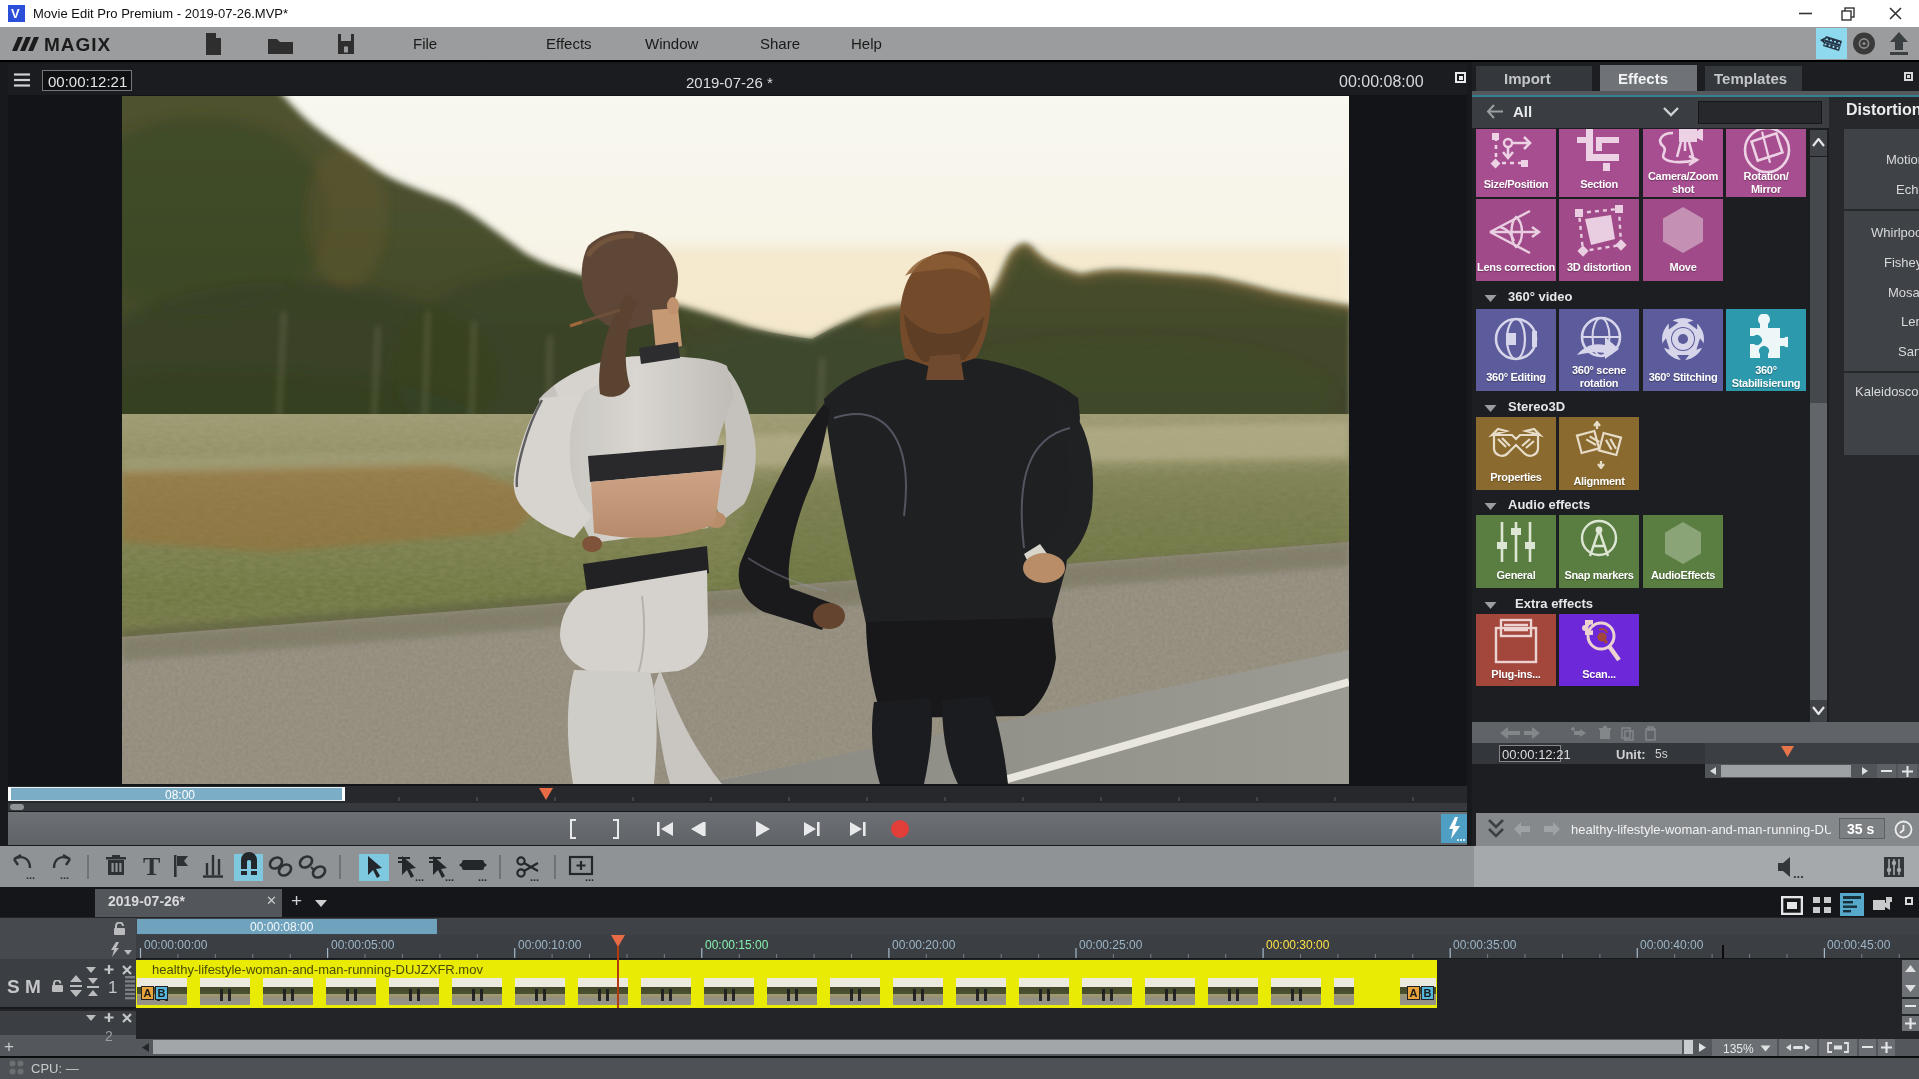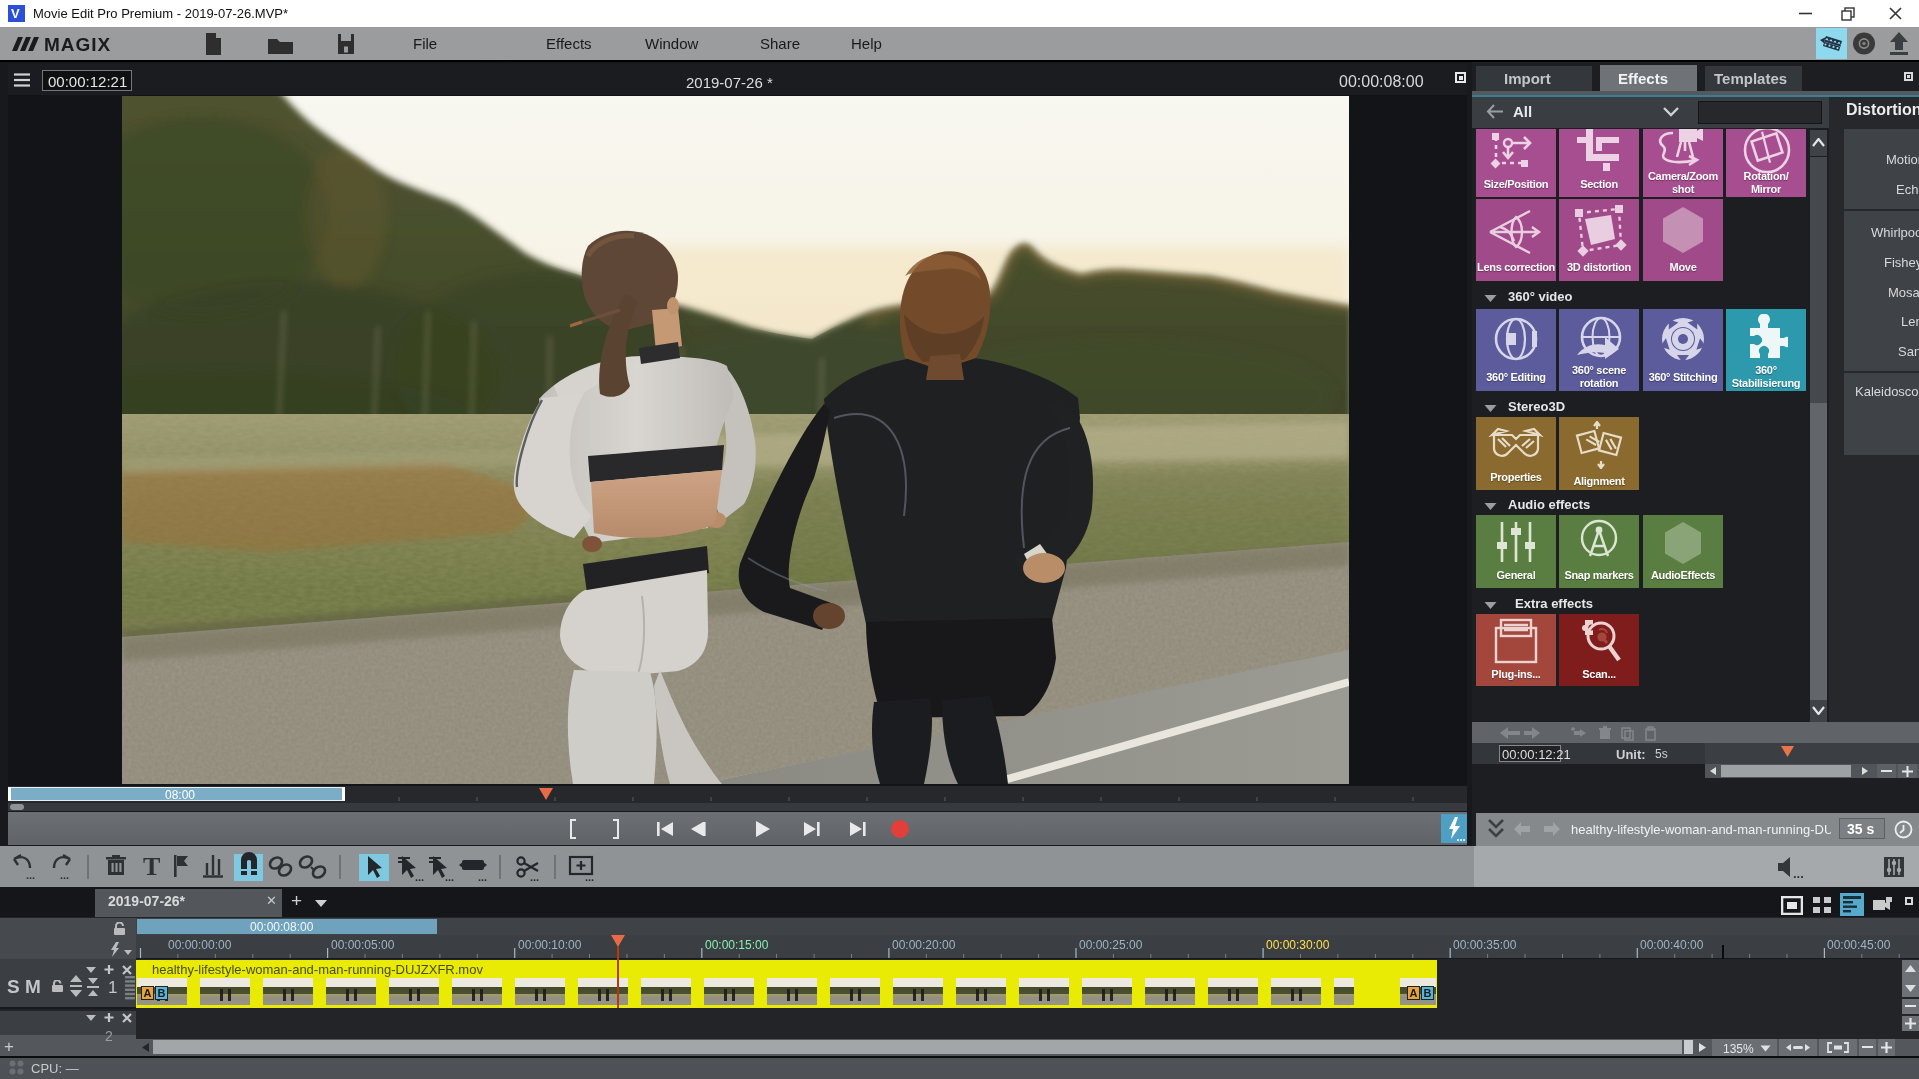--- a/index.html
+++ b/index.html
@@ -410,21 +410,21 @@
         <line x1="1501.3" y1="13" x2="1501.3" y2="23" stroke="#a5b9ca" stroke-width="1.2"></line>
         <line x1="1538.7" y1="19" x2="1538.7" y2="23" stroke="#768086" stroke-width="1"></line>
         <line x1="1576.1" y1="19" x2="1576.1" y2="23" stroke="#768086" stroke-width="1"></line>
         <line x1="1613.6" y1="19" x2="1613.6" y2="23" stroke="#768086" stroke-width="1"></line>
         <line x1="1651.0" y1="19" x2="1651.0" y2="23" stroke="#768086" stroke-width="1"></line>
         <line x1="1688.4" y1="13" x2="1688.4" y2="23" stroke="#a5b9ca" stroke-width="1.2"></line>
         <line x1="1725.8" y1="19" x2="1725.8" y2="23" stroke="#768086" stroke-width="1"></line>
         <line x1="1763.2" y1="19" x2="1763.2" y2="23" stroke="#768086" stroke-width="1"></line>
   </g>
 </svg>
-<div class="lbl" style="left:144px;top:938px;font-size:12px;color:#9db4c6;margin-left:24px;">00:00:00:00</div>
+<div class="lbl" style="left:144px;top:938px;font-size:12px;color:#9db4c6;">00:00:00:00</div>
     <div class="lbl" style="left:331px;top:938px;font-size:12px;color:#9db4c6;">00:00:05:00</div>
     <div class="lbl" style="left:518px;top:938px;font-size:12px;color:#9db4c6;">00:00:10:00</div>
     <div class="lbl" style="left:705px;top:938px;font-size:12px;color:#86efac;">00:00:15:00</div>
     <div class="lbl" style="left:892px;top:938px;font-size:12px;color:#9db4c6;">00:00:20:00</div>
     <div class="lbl" style="left:1079px;top:938px;font-size:12px;color:#9db4c6;">00:00:25:00</div>
     <div class="lbl" style="left:1266px;top:938px;font-size:12px;color:#fde047;">00:00:30:00</div>
     <div class="lbl" style="left:1453px;top:938px;font-size:12px;color:#9db4c6;">00:00:35:00</div>
     <div class="lbl" style="left:1640px;top:938px;font-size:12px;color:#9db4c6;">00:00:40:00</div>
     <div class="lbl" style="left:1827px;top:938px;font-size:12px;color:#9db4c6;">00:00:45:00</div>
 <div class="abs" style="left:1722px;top:945px;width:2px;height:14px;background:#0a0a0a;"></div>
@@ -766,21 +766,21 @@
 <div class="tile" style="left:1476px;top:614px;height:72px;background:#a3463c;">
   <svg style="position:absolute;left:16px;top:4px;" width="48" height="46" viewBox="0 0 48 46">
     <g stroke="#ecd3d0" stroke-width="2.4" fill="none">
       <rect x="4" y="10" width="40" height="34"></rect>
       <rect x="9" y="2" width="30" height="16"></rect>
       <path d="M12 7 h24 M12 12 h24"></path>
     </g>
   </svg>
   <div class="lab" style="bottom:6px;">Plug-ins...</div>
 </div>
-<div class="tile" style="left:1559px;top:614px;height:72px;background:#7f1d1d;">
+<div class="tile" style="left:1559px;top:614px;height:72px;background:#6d28d9;">
   <svg style="position:absolute;left:16px;top:4px;" width="48" height="46" viewBox="0 0 48 46">
     <circle cx="26" cy="18" r="13" fill="none" stroke="#ecd3d0" stroke-width="3"></circle>
     <line x1="34" y1="28" x2="44" y2="42" stroke="#ecd3d0" stroke-width="4.4"></line>
     <path d="M10 2 h8 v5 a3 3 0 1 0 0 5 v5 h-8 v-4 a3 3 0 1 1 0 -6 Z" fill="#ecd3d0"></path>
     <path d="M24 12 a5 5 0 0 1 8 3" stroke="#a3463c" stroke-width="2" fill="none"></path>
     <circle cx="27" cy="19" r="4.6" fill="#a3463c"></circle>
         <path d="M27 19 l5 6" stroke="#a3463c" stroke-width="3"></path>
   </svg>
   <div class="lab" style="bottom:6px;">Scan...</div>
 </div>

